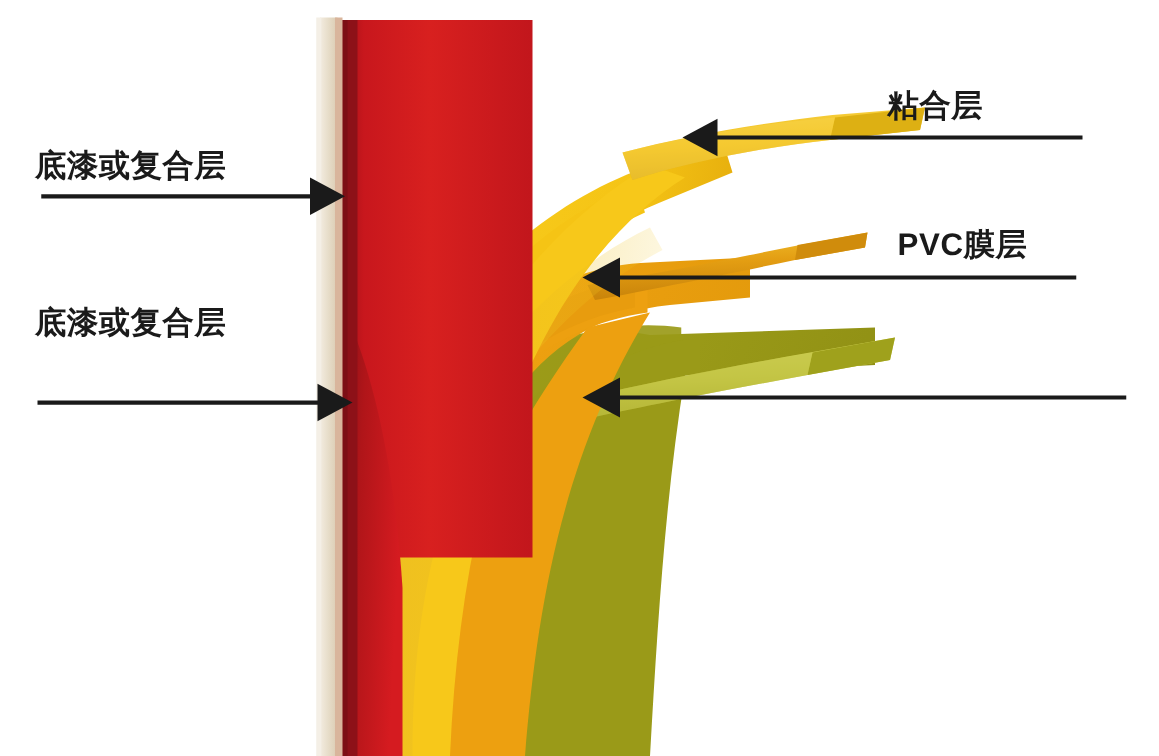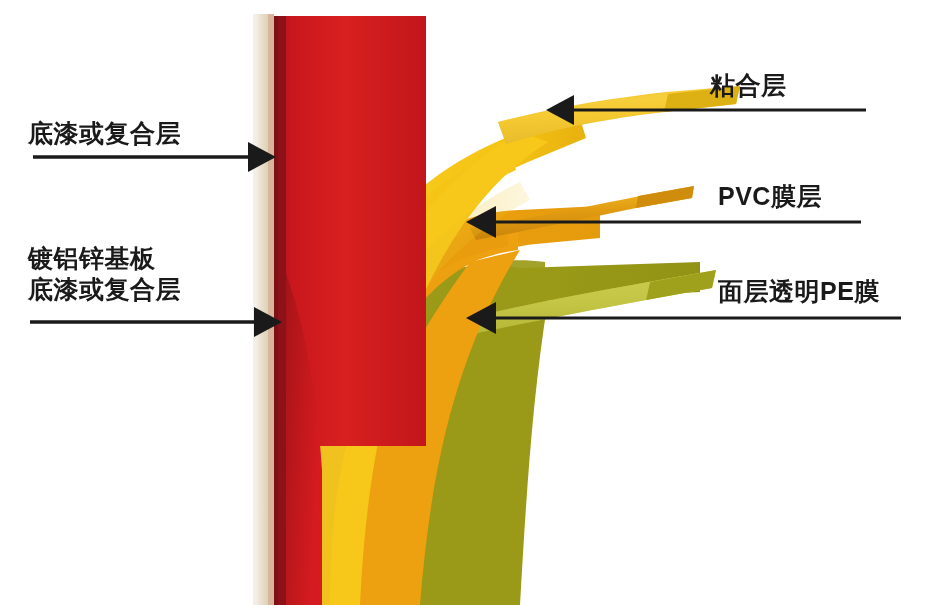--- a/index.html
+++ b/index.html
@@ -262,29 +262,25 @@
       <line x1="901" y1="318" x2="490" y2="318" stroke="#1a1a1a" stroke-width="3.2"></line>
       <polygon points="496,302 466,318 496,334" fill="#1a1a1a"></polygon>
     </g>
   </svg>
 
   <div class="label label-left" id="lbl-primer">
     <div>底漆或复合层</div>
   </div>
 
   <div class="label label-left" id="lbl-substrate">
-    <div>镀铝锌基板</div>
     <div>底漆或复合层</div>
   </div>
 
   <div class="label label-right" id="lbl-pvc">
     <div>PVC膜层</div>
   </div>
 
   <div class="label label-right" id="lbl-adhesive">
     <div>粘合层</div>
   </div>
 
-  <div class="label label-right" id="lbl-pe">
-    <div>面层透明PE膜</div>
-  </div>
 
 </div>
 
 </body></html>

